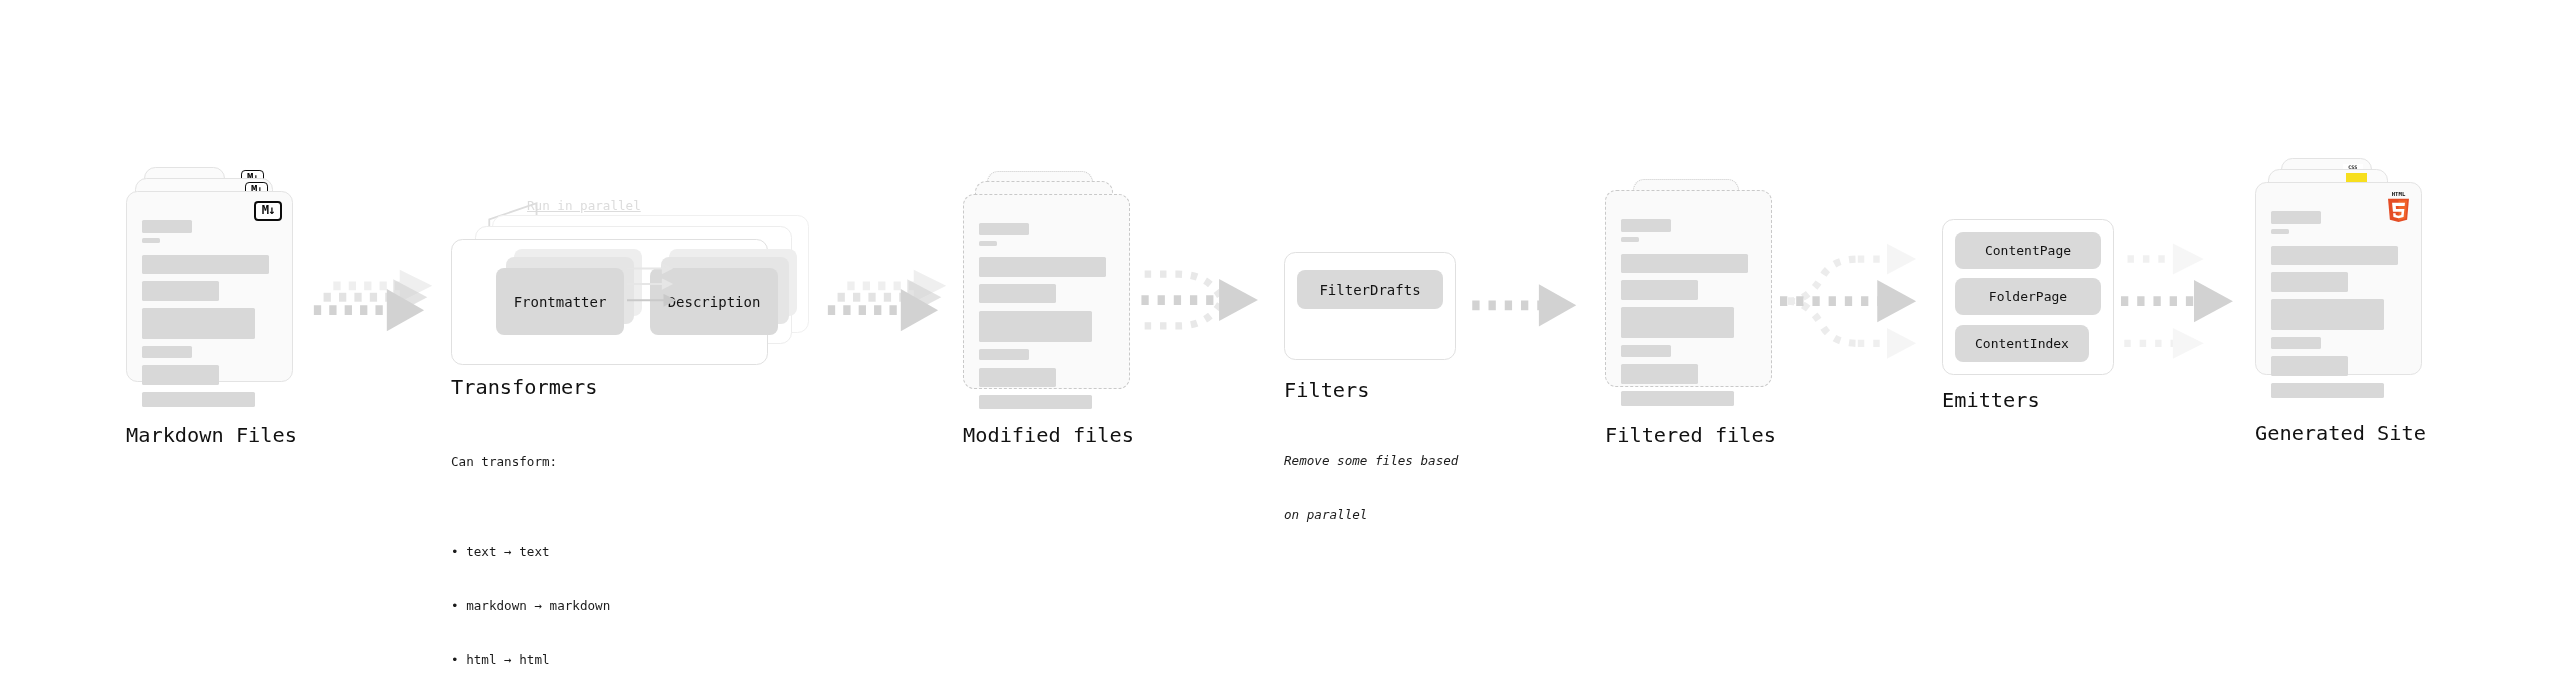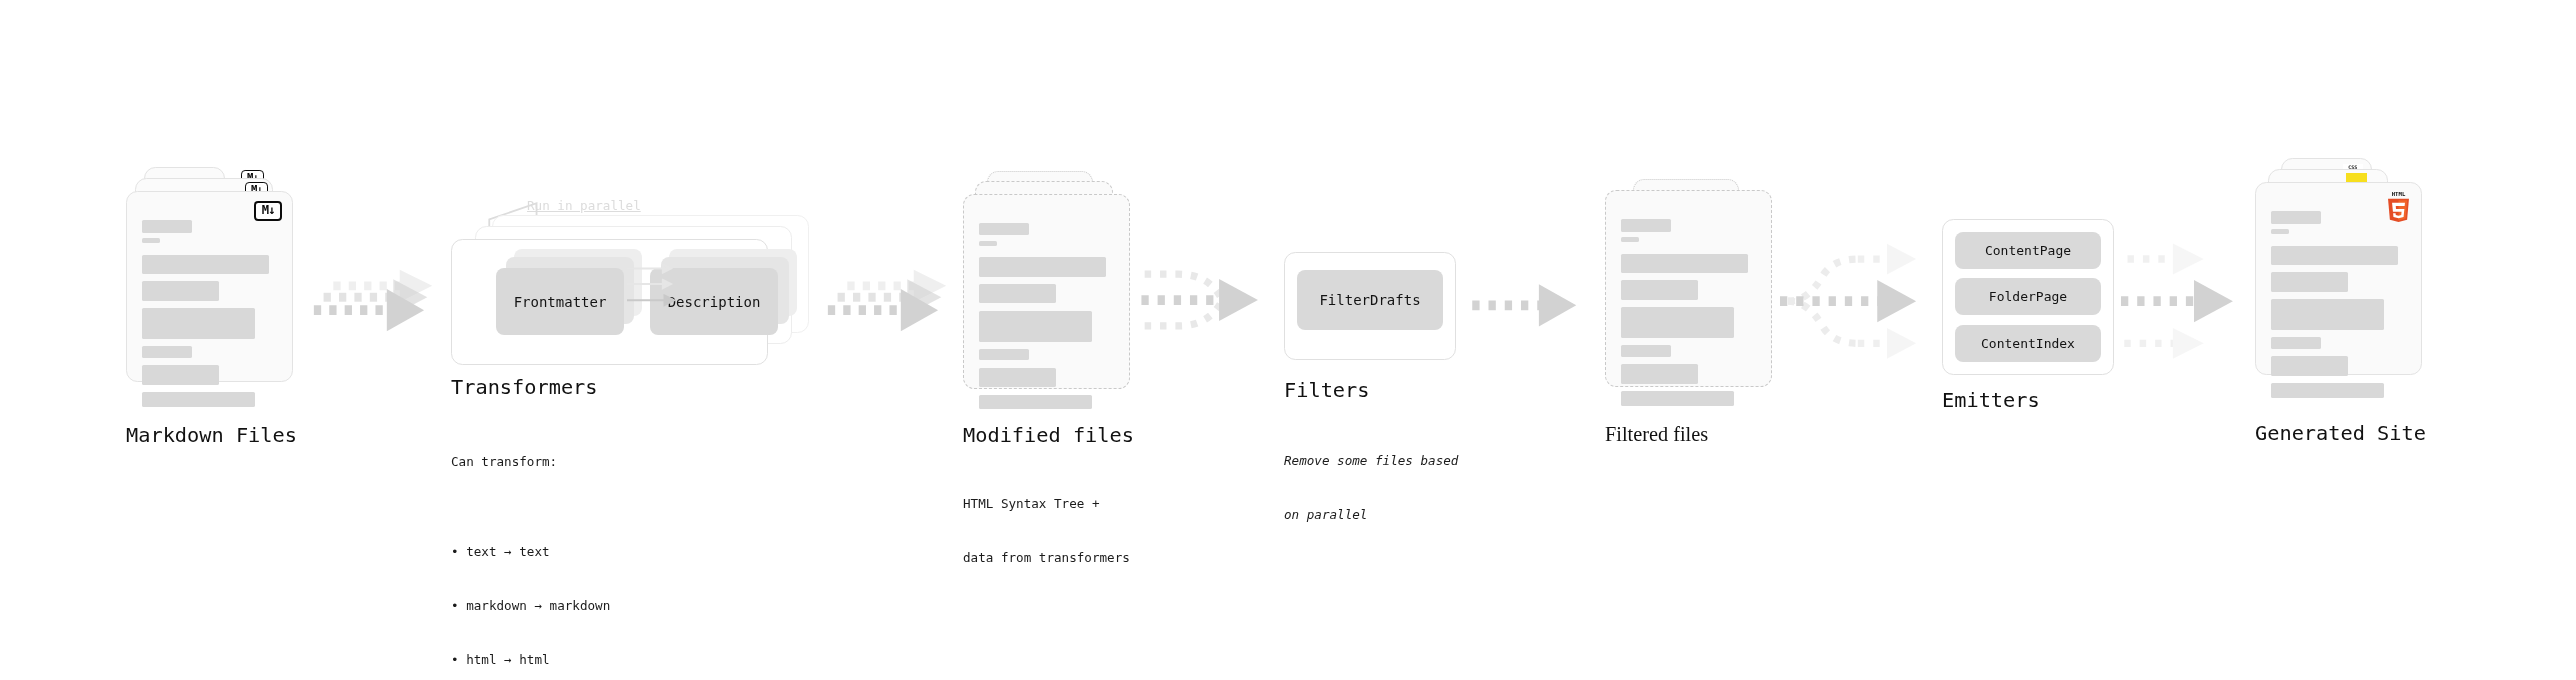--- a/index.html
+++ b/index.html
@@ -165,37 +165,33 @@
         <div class="ln" style="width:127px;height:19.5px;"></div>
         <div class="ln" style="width:77px;height:19.5px;"></div>
         <div class="ln" style="width:113px;height:31px;"></div>
         <div class="ln" style="width:50px;height:11.4px;"></div>
         <div class="ln" style="width:77px;height:19.5px;"></div>
         <div class="ln" style="width:113px;height:14.6px;"></div>
       </div>
     </div>
   </div>
   <div class="title" style="left:963px;top:423px;">Modified files</div>
-  <div class="sub" style="left:963px;top:459px;">
-    <div>HTML Syntax Tree +</div>
-    <div>data from transformers</div>
-  </div>
 
   <svg style="left:1138px;top:258px;" width="146" height="89" viewBox="0 0 180 110">
     <g fill="none" stroke="#e8e8e8" stroke-width="9" stroke-dasharray="8 11">
       <path d="M 8 20 L 50 20 Q 88 20 104 52"></path>
       <path d="M 8 84 L 50 84 Q 88 84 104 52"></path>
     </g>
     <line x1="4" y1="52" x2="108" y2="52" stroke="#d2d2d2" stroke-width="12" stroke-dasharray="9 11"></line>
     <polygon points="100,26 148,52 100,78" fill="#d2d2d2"></polygon>
   </svg>
 
   <div class="node" style="left:1284px;top:252px;">
     <div class="frame" style="left:0px;top:0px;width:172px;height:108px;"></div>
-    <div class="chip" style="left:13px;top:18px;width:146px;height:60px;">FilterDrafts</div>
+    <div class="chip" style="left:13px;top:18px;width:146px;height:39px;">FilterDrafts</div>
   </div>
   <div class="title" style="left:1284px;top:378px;">Filters</div>
   <div class="sub" style="left:1284px;top:416px;font-style:italic;">
     <div>Remove some files based</div>
     <div>on parallel</div>
   </div>
 
   <svg style="left:1469px;top:284px;" width="130" height="49" viewBox="0 0 160 60">
     <line x1="4" y1="26" x2="92" y2="26" stroke="#d2d2d2" stroke-width="12" stroke-dasharray="9 11"></line>
     <polygon points="86,0 132,26 86,52" fill="#d2d2d2"></polygon>
@@ -209,42 +205,42 @@
         <div class="ln" style="width:18px;height:4.9px;margin-top:-1.6px;margin-bottom:11.4px;"></div>
         <div class="ln" style="width:127px;height:19.5px;"></div>
         <div class="ln" style="width:77px;height:19.5px;"></div>
         <div class="ln" style="width:113px;height:31px;"></div>
         <div class="ln" style="width:50px;height:11.4px;"></div>
         <div class="ln" style="width:77px;height:19.5px;"></div>
         <div class="ln" style="width:113px;height:14.6px;"></div>
       </div>
     </div>
   </div>
-  <div class="title" style="left:1605px;top:423px;font-family:Liberation Serif, serif;">Filtered files</div>
+  <div class="title" style="left:1605px;top:423px;">Filtered files</div>
 
   <svg style="left:1780px;top:241px;" width="154" height="122" viewBox="0 0 190 150">
     <g fill="none" stroke="#ececec" stroke-width="9" stroke-dasharray="8 11">
       <path d="M 10 74 Q 34 74 52 44 Q 64 22 96 22"></path>
       <path d="M 10 74 Q 34 74 52 104 Q 64 126 96 126"></path>
     </g>
     <g opacity="0.5">
       <line x1="96" y1="22" x2="134" y2="22" stroke="#e0e0e0" stroke-width="9" stroke-dasharray="8 11"></line>
       <polygon points="132,3 168,22 132,41" fill="#ececec"></polygon>
       <line x1="96" y1="126" x2="134" y2="126" stroke="#e0e0e0" stroke-width="9" stroke-dasharray="8 11"></line>
       <polygon points="132,107 168,126 132,145" fill="#ececec"></polygon>
     </g>
     <line x1="0" y1="74" x2="126" y2="74" stroke="#d2d2d2" stroke-width="12" stroke-dasharray="9 11"></line>
     <polygon points="120,48 168,74 120,100" fill="#d2d2d2"></polygon>
   </svg>
 
   <div class="node" style="left:1942px;top:219px;">
     <div class="frame" style="left:0px;top:0px;width:172px;height:156px;"></div>
     <div class="chip" style="left:13px;top:13px;width:146px;height:37px;font-size:13px;">ContentPage</div>
     <div class="chip" style="left:13px;top:59px;width:146px;height:37px;font-size:13px;">FolderPage</div>
-    <div class="chip" style="left:13px;top:106px;width:146px;height:37px;font-size:13px;">ContentIndex</div>
+    <div class="chip" style="left:13px;top:106px;width:134px;height:37px;font-size:13px;">ContentIndex</div>
   </div>
   <div class="title" style="left:1942px;top:388px;text-align:center;">Emitters</div>
 
   <svg style="left:2121px;top:241px;" width="146" height="122" viewBox="0 0 180 150">
     <g opacity="0.45">
       <line x1="8" y1="22" x2="66" y2="22" stroke="#e0e0e0" stroke-width="9" stroke-dasharray="8 11"></line>
       <polygon points="64,3 102,22 64,41" fill="#ececec"></polygon>
       <line x1="4" y1="126" x2="66" y2="126" stroke="#e0e0e0" stroke-width="9" stroke-dasharray="8 11"></line>
       <polygon points="64,107 102,126 64,145" fill="#ececec"></polygon>
     </g>

